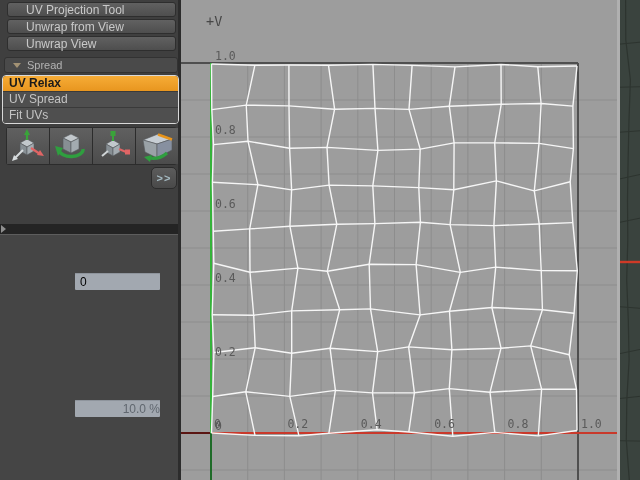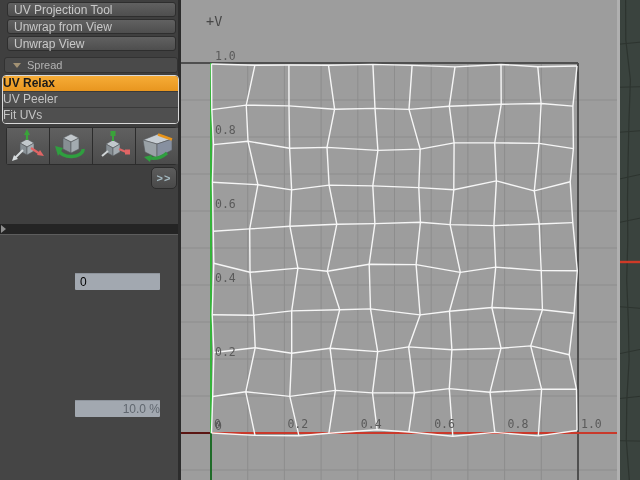--- a/index.html
+++ b/index.html
@@ -7,32 +7,32 @@
     position:relative;width:640px;height:480px;overflow:hidden;
     background:#3e3e3e;font-family:"Liberation Sans",sans-serif;
     -webkit-font-smoothing:antialiased;
   }
   
   .sidebar{position:absolute;left:0;top:0;width:178px;height:480px;
     background:#3f3f3f;border-right:3px solid #2c2c2c;}
   .tool-btn{position:absolute;left:7px;width:169px;height:15px;
     background:linear-gradient(#616161,#4e4e4e);
     border:1px solid #2e2e2e;border-radius:3px;
-    color:#c9c9c9;font-size:12px;line-height:15px;padding-left:6px;
+    color:#c9c9c9;font-size:12px;line-height:15px;padding-left:18px;
     box-sizing:border-box;cursor:default;}
   .section-hdr{position:absolute;left:4px;top:57px;width:174px;height:16px;
     background:#4a4a4a;border:1px solid #323232;border-radius:3px;
     box-sizing:border-box;color:#b3b3b3;font-size:11px;line-height:14px;}
   .section-hdr .tri{display:inline-block;width:0;height:0;margin:0 6px 1px 8px;
     border-left:4px solid transparent;border-right:4px solid transparent;
     border-top:5px solid #a39274;}
   .tool-list{position:absolute;left:2px;top:75px;width:175px;
     border:1px solid #d9d9d9;border-radius:4px;overflow:hidden;background:#3a3a3a;}
   .tool-row{height:15px;background:#4f4f4f;color:#c4c4c4;font-size:12px;
-    line-height:15px;border-bottom:1px solid #3a3a3a;}
+    line-height:15px;padding-left:6px;border-bottom:1px solid #3a3a3a;}
   .tool-row:last-child{border-bottom:none;}
   .tool-row.selected{background:linear-gradient(#f6ac37,#e8961f);color:#1a1a1a;font-weight:bold;}
   .icon-row{position:absolute;left:6px;top:127px;width:171px;height:38px;
     background:#2c2c2c;border-radius:3px;display:grid;
     grid-template-columns:repeat(4,1fr);gap:1px;padding:1px;box-sizing:border-box;}
   .icon-btn{background:linear-gradient(#606060,#4c4c4c);display:flex;
     align-items:center;justify-content:center;}
   .more-btn{position:absolute;left:151px;top:167px;width:26px;height:22px;
     background:linear-gradient(#5c5c5c,#494949);border:1px solid #2c2c2c;
     border-radius:5px;box-sizing:border-box;color:#a5bac2;font-weight:bold;
@@ -67,21 +67,21 @@
     <div class="tool-btn" style="top:2px">UV Projection Tool</div>
     <div class="tool-btn" style="top:19px">Unwrap from View</div>
     <div class="tool-btn" style="top:36px">Unwrap View</div>
 
     <div class="section-hdr">
       <span class="tri"></span><span>Spread</span>
     </div>
 
     <div class="tool-list">
       <div class="tool-row selected">UV Relax</div>
-      <div class="tool-row">UV Peeler</div>
+      <div class="tool-row">UV Spread</div>
       <div class="tool-row">Fit UVs</div>
     </div>
 
     <div class="icon-row">
       <div class="icon-btn">
         <svg width="42" height="36" viewBox="0 0 42 36">
           <polygon points="13,15 20,11 27,15 20,19" fill="#c2c8cc" stroke="#55595c" stroke-width="0.6"></polygon>
           <polygon points="13,15 20,19 20,27 13,23" fill="#878f94" stroke="#55595c" stroke-width="0.6"></polygon>
           <polygon points="20,19 27,15 27,23 20,27" fill="#a3abb0" stroke="#55595c" stroke-width="0.6"></polygon>
           <line x1="20" y1="12" x2="20" y2="5" stroke="#3aa33a" stroke-width="2.2"></line>

